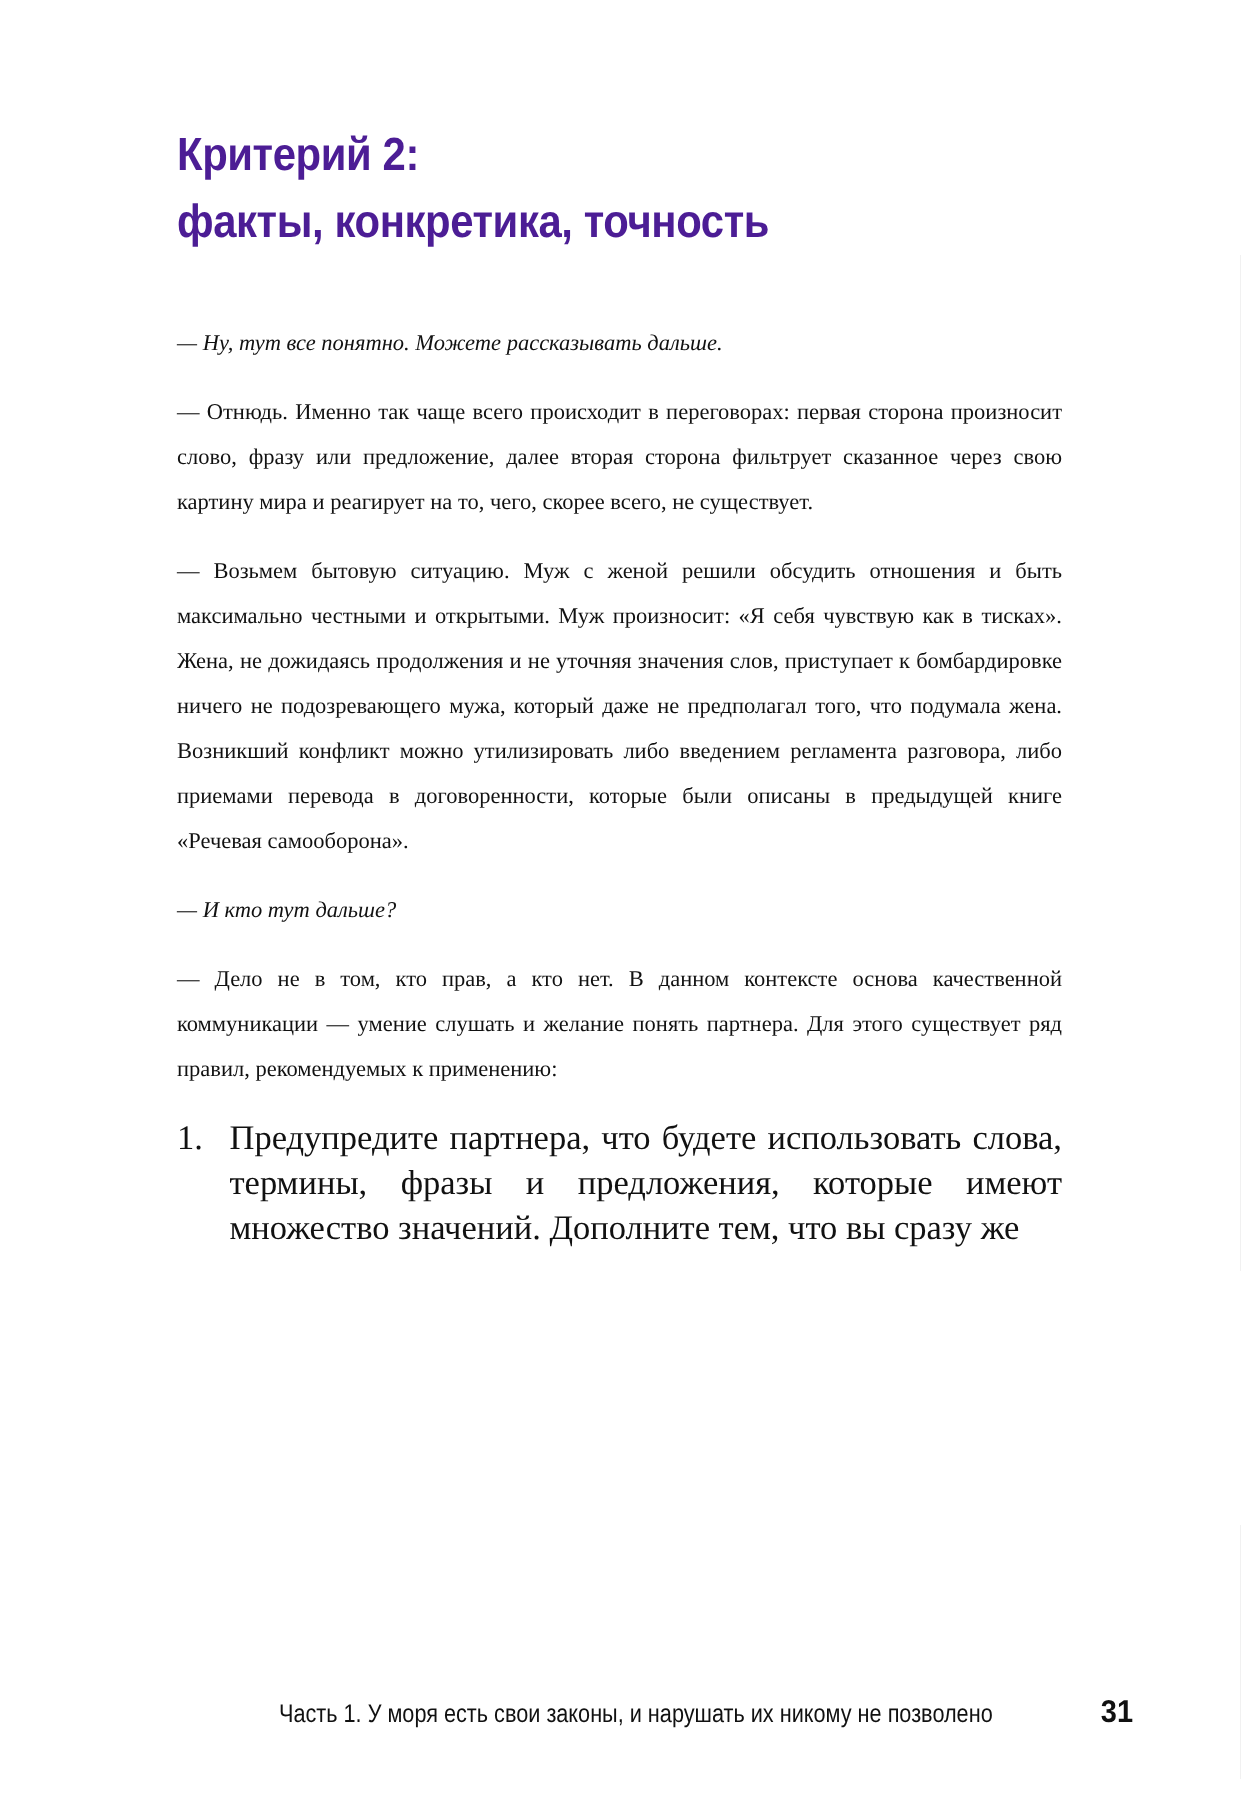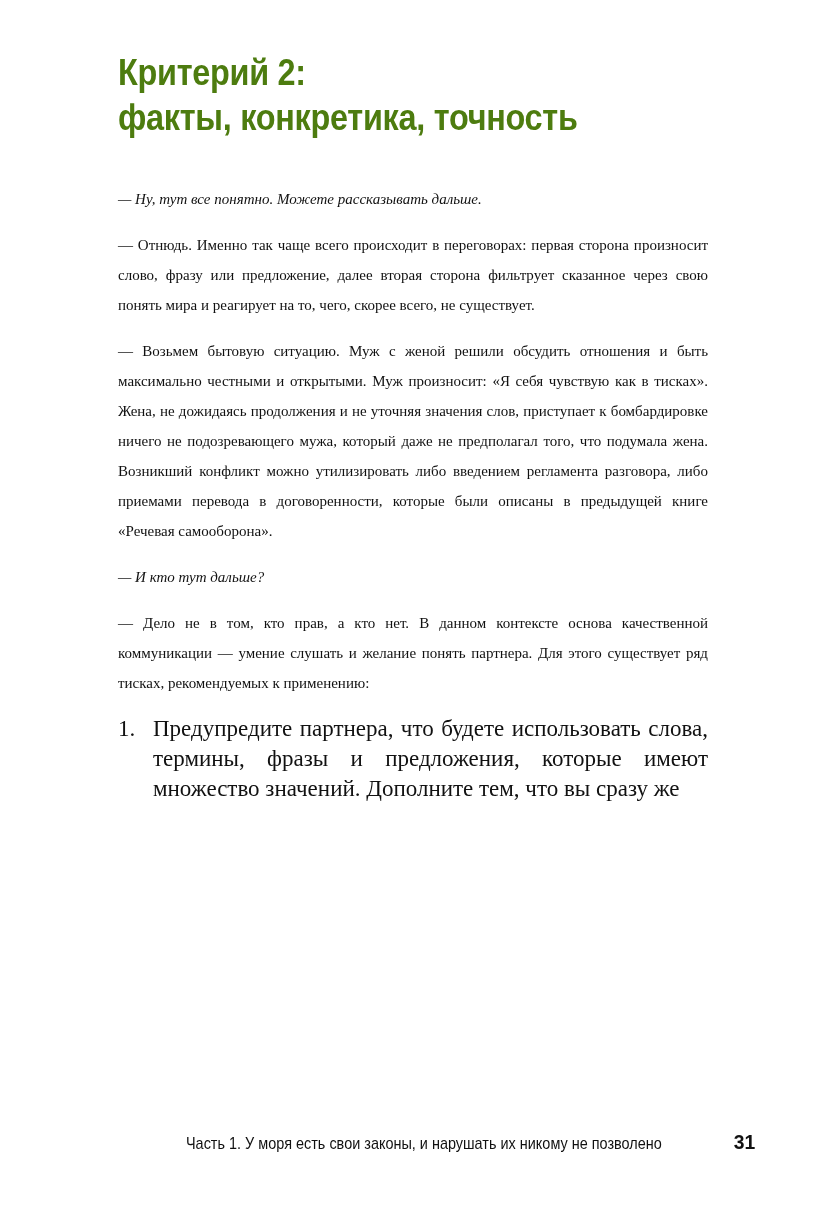--- a/index.html
+++ b/index.html
@@ -17,26 +17,26 @@
     font-family: "Liberation Serif", serif;
     color: #111111;
   }
   .content {
     position: absolute;
     top: 0;
     left: 118px;
     width: 590px;
   }
   .heading {
-    margin-top: 50px;
+    margin-top: 80px;
     font-family: "Liberation Sans", sans-serif;
     font-weight: bold;
-    font-size: 36px;
+    font-size: 31px;
     line-height: 45px;
-    color: #4d7c0f;
+    color: #4c1d95;
     letter-spacing: -0.3px;
   }
   .heading .h-line {
     transform: scaleX(0.9);
     transform-origin: left center;
     white-space: nowrap;
   }
   .body-text p {
     margin: 16px 0 0 0;
     font-size: 15px;
@@ -98,28 +98,28 @@
   <div class="content">
 
     <h1 class="heading">
       <div class="h-line">Критерий 2:</div>
       <div class="h-line">факты, конкретика, точность</div>
     </h1>
 
     <div class="body-text">
       <p class="italic first">— Ну, тут все понятно. Можете рассказывать дальше.</p>
 
-      <p>— Отнюдь. Именно так чаще всего происходит в переговорах: первая сторона произносит слово, фразу или предложение, далее вторая сторона фильтрует сказанное через свою понять мира и реагирует на то, чего, скорее всего, не существует.</p>
+      <p>— Отнюдь. Именно так чаще всего происходит в переговорах: первая сторона произносит слово, фразу или предложение, далее вторая сторона фильтрует сказанное через свою картину мира и реагирует на то, чего, скорее всего, не существует.</p>
 
 
       <p>— Возьмем бытовую ситуацию. Муж с женой решили обсудить отношения и быть максимально честными и открытыми. Муж произносит: «Я себя чувствую как в тисках». Жена, не дожидаясь продолжения и не уточняя значения слов, приступает к бомбардировке ничего не подозревающего мужа, который даже не предполагал того, что подумала жена. Возникший конфликт можно утилизировать либо введением регламента разговора, либо приемами перевода в договоренности, которые были описаны в предыдущей книге «Речевая самооборона».</p>
 
       <p class="italic">— И кто тут дальше?</p>
 
-      <p>— Дело не в том, кто прав, а кто нет. В данном контексте основа качественной коммуникации — умение слушать и желание понять партнера. Для этого существует ряд тисках, рекомендуемых к применению:</p>
+      <p>— Дело не в том, кто прав, а кто нет. В данном контексте основа качественной коммуникации — умение слушать и желание понять партнера. Для этого существует ряд правил, рекомендуемых к применению:</p>
 
       <div class="num-item">
         <span class="li-num">1.</span>
         <span class="li-text">Предупредите партнера, что будете использовать слова, термины, фразы и предложения, которые имеют множество значений. Дополните тем, что вы сразу же</span>
       </div>
     </div>
 
   </div>
 
   <div class="footer">

